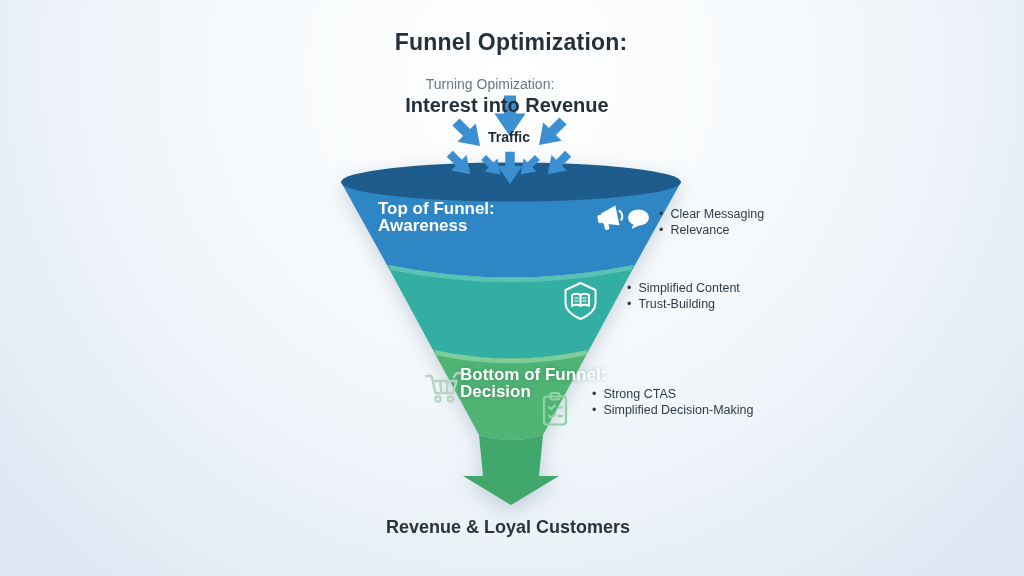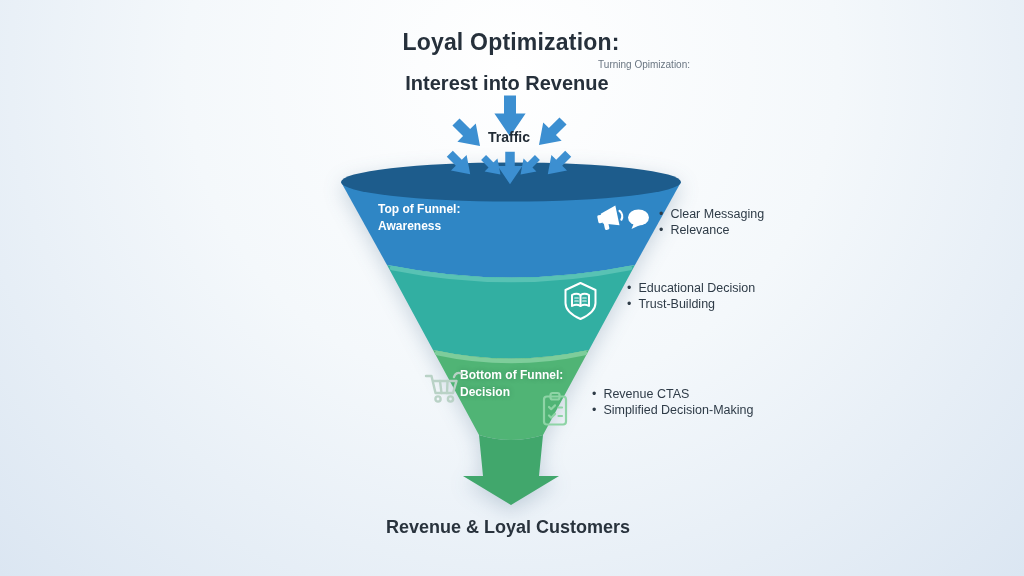--- a/index.html
+++ b/index.html
@@ -10,26 +10,26 @@
   }
   .abs{position:absolute;}
   svg.diagram{position:absolute;left:0;top:0;width:1024px;height:576px;}
   .funnel-group{filter:drop-shadow(0 6px 10px rgba(36,76,116,.22));}
   .rim{fill:none;stroke-width:4.5;stroke-linecap:round;}
   .rim-teal{stroke:#58c2b4;}
   .rim-green{stroke:#7ecd9b;}
 
   .header{left:311px;top:29px;width:400px;text-align:center;}
   .title{font-size:23px;font-weight:700;color:#26303b;letter-spacing:.2px;white-space:nowrap;}
-  .sub1{font-size:10px;color:#6a7682;margin-top:3px;transform:translateX(-21px);white-space:nowrap;text-align:right;}
+  .sub1{font-size:14px;color:#6a7682;margin-top:20px;transform:translateX(-21px);white-space:nowrap;}
   .sub2{font-size:20px;font-weight:700;color:#26303b;margin-top:2px;transform:translateX(-4px);white-space:nowrap;}
 
-  .traffic-label{left:488px;top:129px;width:60px;text-align:left;font-size:14px;font-weight:700;color:#222c36;}
+  .traffic-label{left:470px;top:129px;width:60px;text-align:right;font-size:14px;font-weight:700;color:#222c36;}
 
-  .stage-label{color:#ffffff;font-weight:700;font-size:12px;line-height:16.5px;white-space:nowrap;}
+  .stage-label{color:#ffffff;font-weight:700;font-size:17px;line-height:16.5px;white-space:nowrap;}
   .stage-label.s1{left:378px;top:201px;}
   .stage-label.s2{left:420px;top:279px;}
   .stage-label.s3{left:460px;top:367px;text-shadow:0 0 5px rgba(30,90,60,.35);}
 
   .bullets{font-size:12.5px;color:#2e3b47;line-height:16px;white-space:nowrap;}
   .bullets .li::before{content:"•";margin-right:7px;}
   .bullets.g1{left:659px;top:206px;}
   .bullets.g2{left:627px;top:280px;}
   .bullets.g3{left:592px;top:386px;}
 
@@ -62,46 +62,46 @@
       <use href="#arr" transform="translate(551,133) rotate(45)"></use>
       <use href="#arr" transform="translate(460,164) rotate(-45) scale(0.85)"></use>
       <use href="#arr" transform="translate(492,166) rotate(-45) scale(0.7)"></use>
       <use href="#arr" transform="translate(510,168) scale(0.95)"></use>
       <use href="#arr" transform="translate(529,166) rotate(45) scale(0.7)"></use>
       <use href="#arr" transform="translate(558,164) rotate(45) scale(0.85)"></use>
     </g>
   </svg>
 
   <div class="abs header">
-    <div class="title">Loyal Optimization:</div>
+    <div class="title">Funnel Optimization:</div>
     <div class="sub1">Turning Opimization:</div>
     <div class="sub2">Interest into Revenue</div>
   </div>
 
   <div class="abs traffic-label">Traffic</div>
 
   <div class="abs stage-label s1">
     <div>Top of Funnel:</div>
     <div>Awareness</div>
   </div>
   <div class="abs stage-label s3">
     <div>Bottom of Funnel:</div>
     <div>Decision</div>
   </div>
 
   <div class="abs bullets g1">
     <div class="li">Clear Messaging</div>
     <div class="li">Relevance</div>
   </div>
   <div class="abs bullets g2">
-    <div class="li">Educational Decision</div>
+    <div class="li">Simplified Content</div>
     <div class="li">Trust-Building</div>
   </div>
   <div class="abs bullets g3">
-    <div class="li">Revenue CTAS</div>
+    <div class="li">Strong CTAS</div>
     <div class="li">Simplified Decision-Making</div>
   </div>
 
   <svg class="icon" style="left:594px;top:205px;" width="32" height="29" viewBox="0 0 32 29" fill="#ffffff">
     <g transform="rotate(-12 16 14)">
       <path d="M8 7 L24 2 V22 L8 17 Z"></path>
       <rect x="4" y="8" width="5" height="8" rx="1.5"></rect>
       <rect x="9" y="15" width="4.5" height="9" rx="1.5"></rect>
       <path d="M27 8 a7 7 0 0 1 0 9" stroke-width="2.2" fill="none" stroke="#ffffff" stroke-linecap="round"></path>
     </g>

